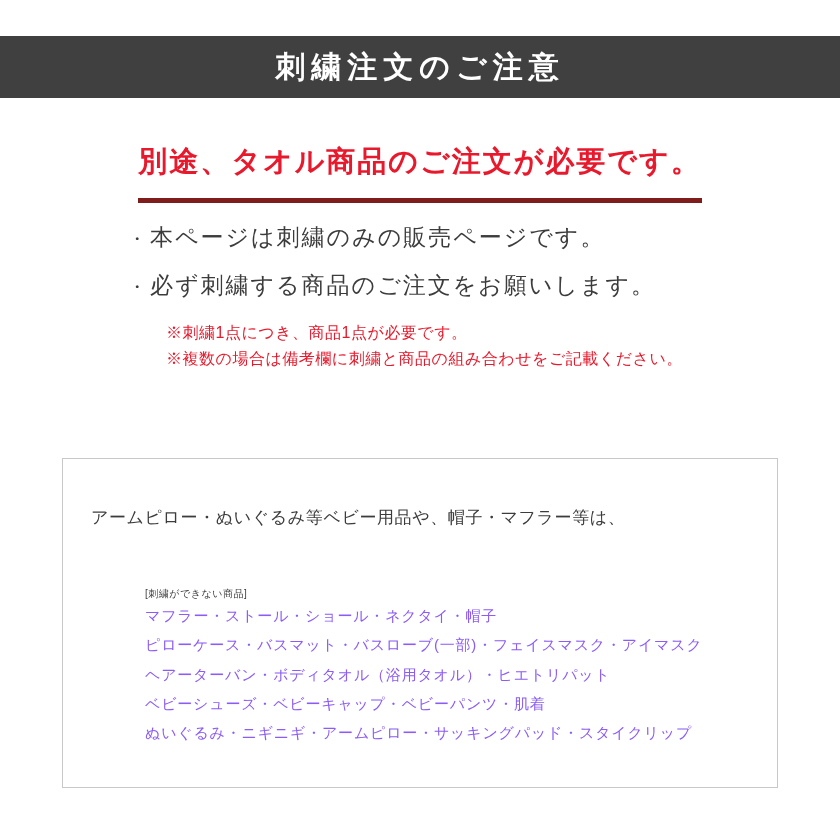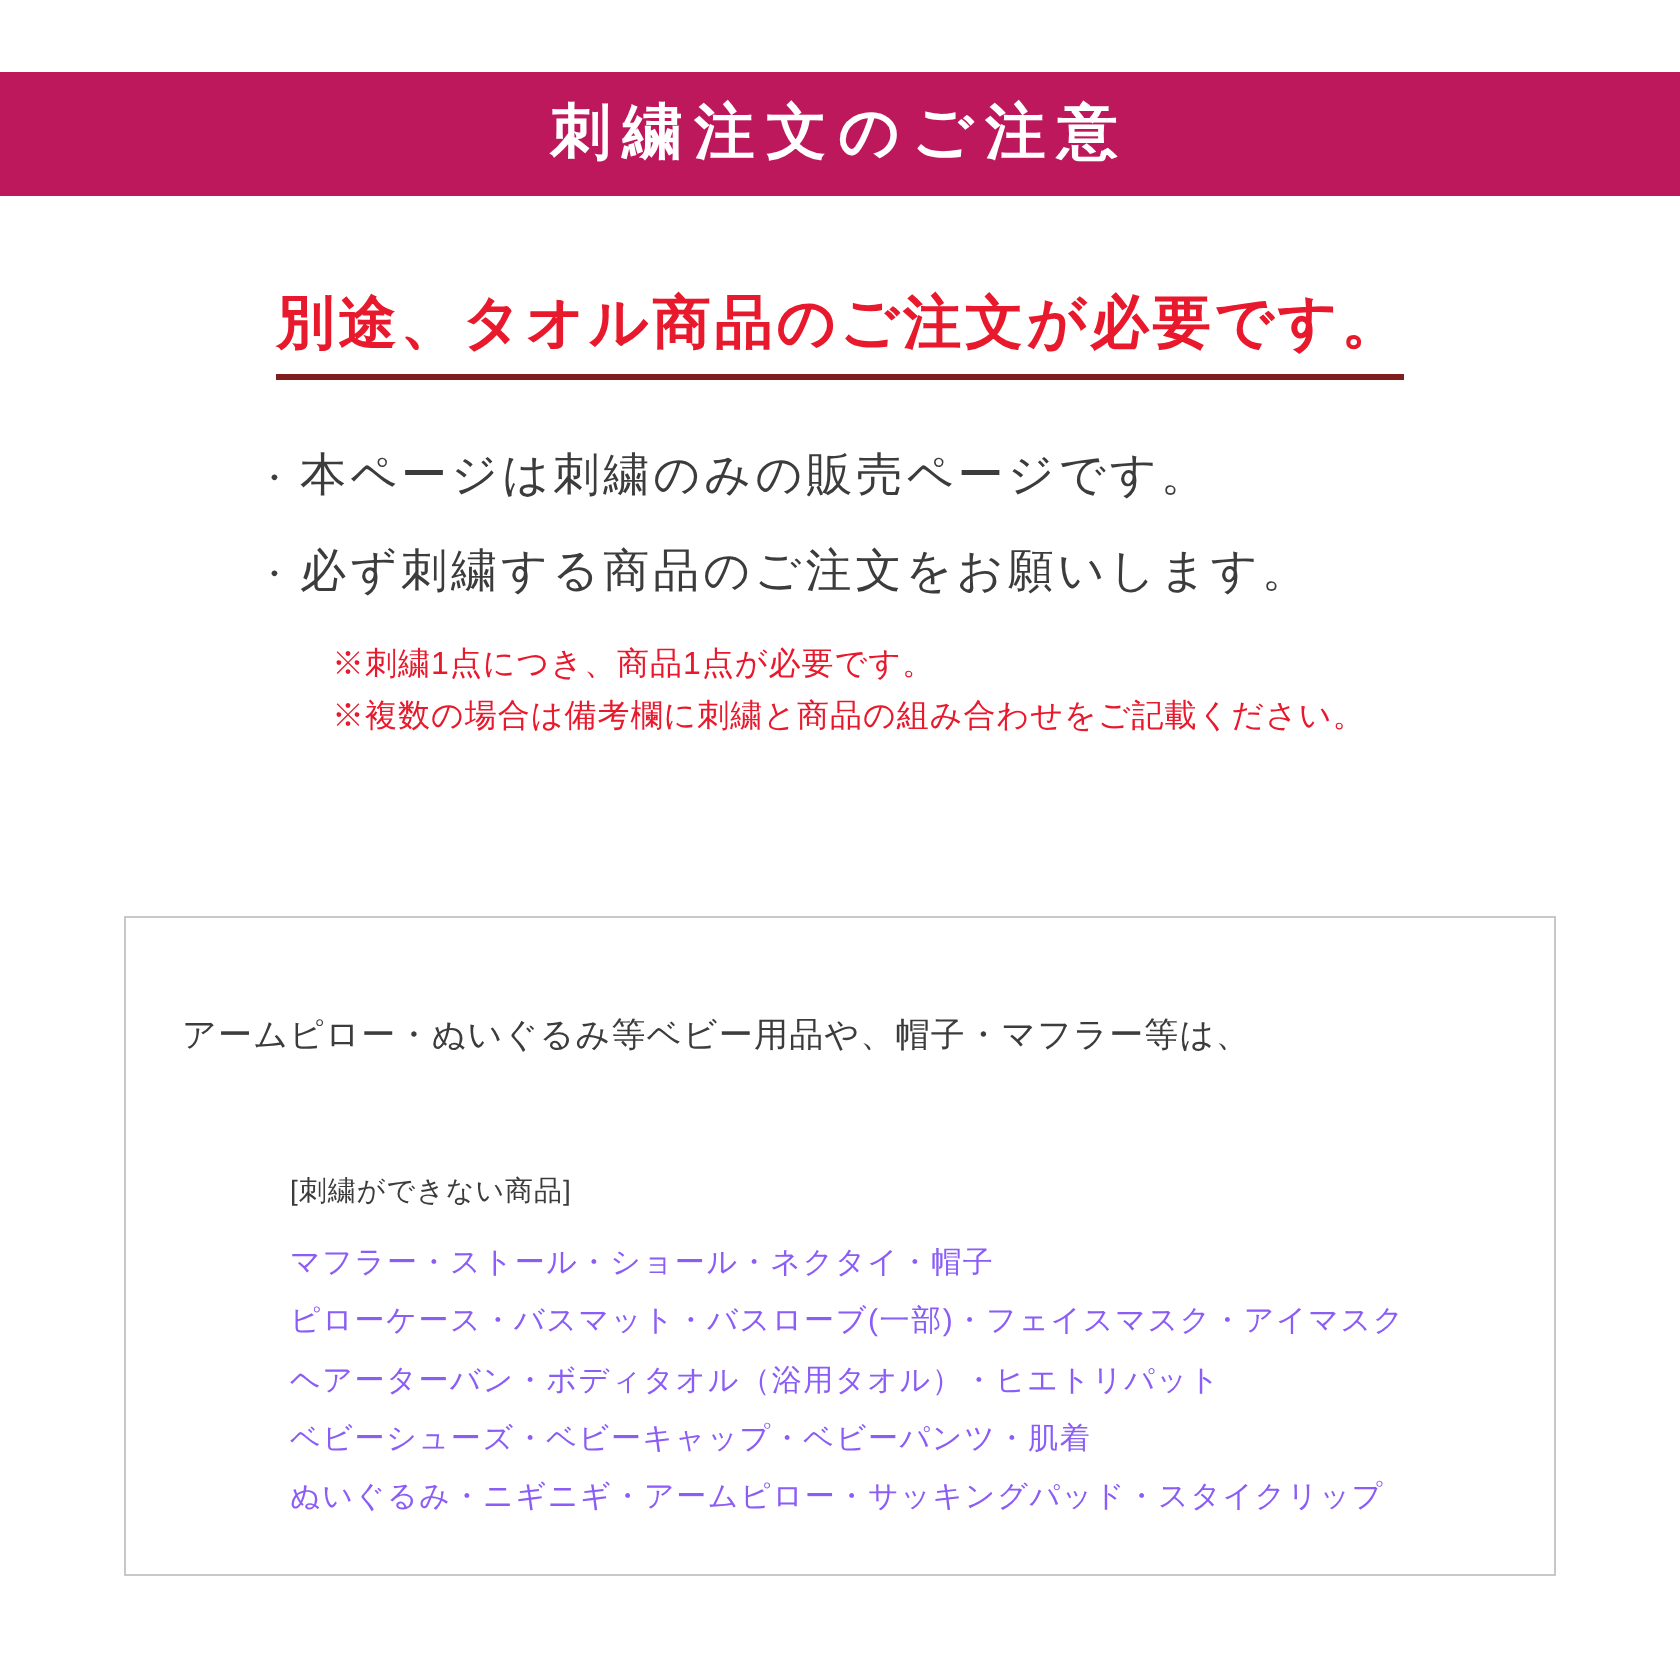--- a/index.html
+++ b/index.html
@@ -21,21 +21,21 @@
     box-sizing: border-box;
   }
 
   
   .header-band {
     position: absolute;
     left: 0;
     top: 36px;
     width: 840px;
     height: 62px;
-    background: #be185d;
+    background: #404040;
     display: flex;
     align-items: center;
     justify-content: center;
   }
   .header-title {
     color: #ffffff;
     font-size: 30px;
     font-weight: bold;
     letter-spacing: 6px;
     line-height: 1;
@@ -48,22 +48,22 @@
     top: 142px;
     width: 840px;
     text-align: center;
   }
   .headline-text {
     display: inline-block;
     color: #e8192c;
     font-size: 29px;
     font-weight: bold;
     letter-spacing: 2px;
-    border-bottom: 3px solid #7f1d1d;
-    padding-bottom: 5px;
+    border-bottom: 5px solid #7f1d1d;
+    padding-bottom: 16px;
   }
 
   
   .bullets {
     position: absolute;
     left: 128px;
     top: 222px;
     width: 640px;
   }
   .bullet-row {
@@ -119,24 +119,23 @@
     line-height: 2.0;
     letter-spacing: 0.6px;
   }
   .box-sub {
     position: absolute;
     left: 82px;
     top: 128px;
     width: 600px;
   }
   .sub-title {
-    font-size: 14px;
+    font-size: 10px;
     color: #3c3c3c;
     letter-spacing: 0.5px;
-    margin-bottom: 12px;
   }
   .sub-item {
     font-size: 15px;
     color: #8b5cf6;
     letter-spacing: 0.8px;
     line-height: 1.95;
   }
 </style>
 </head>
 <body>

